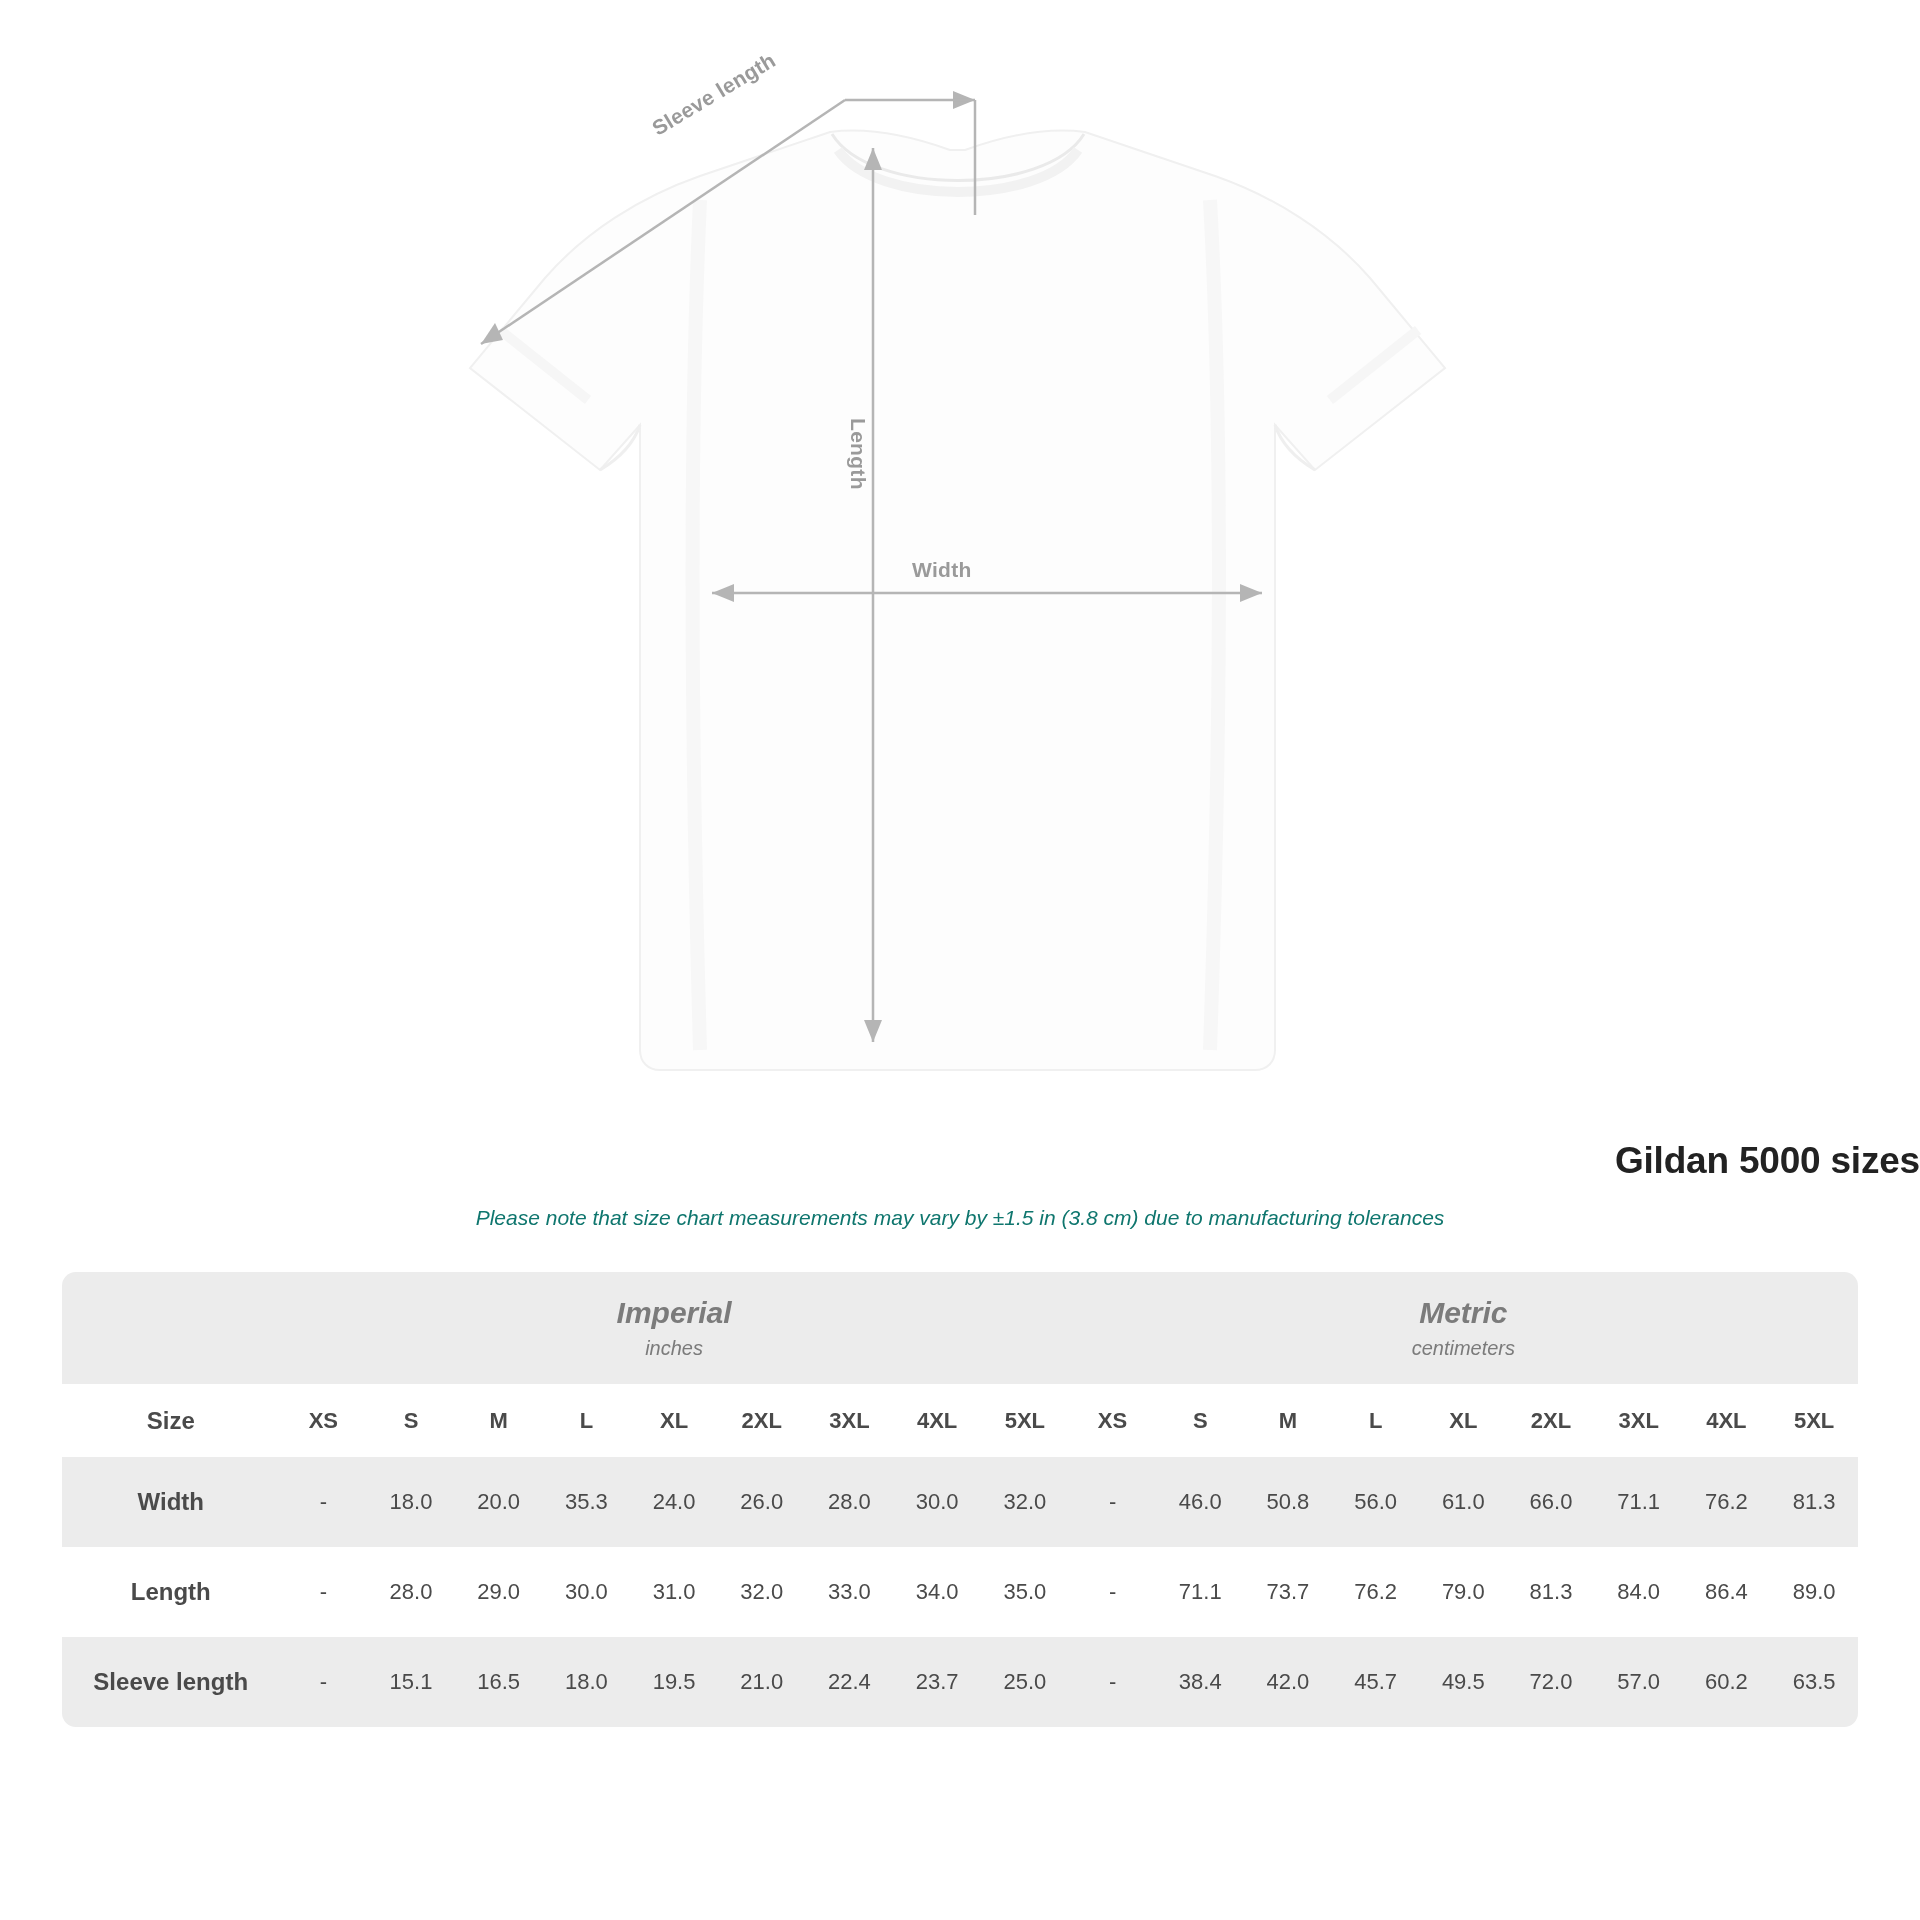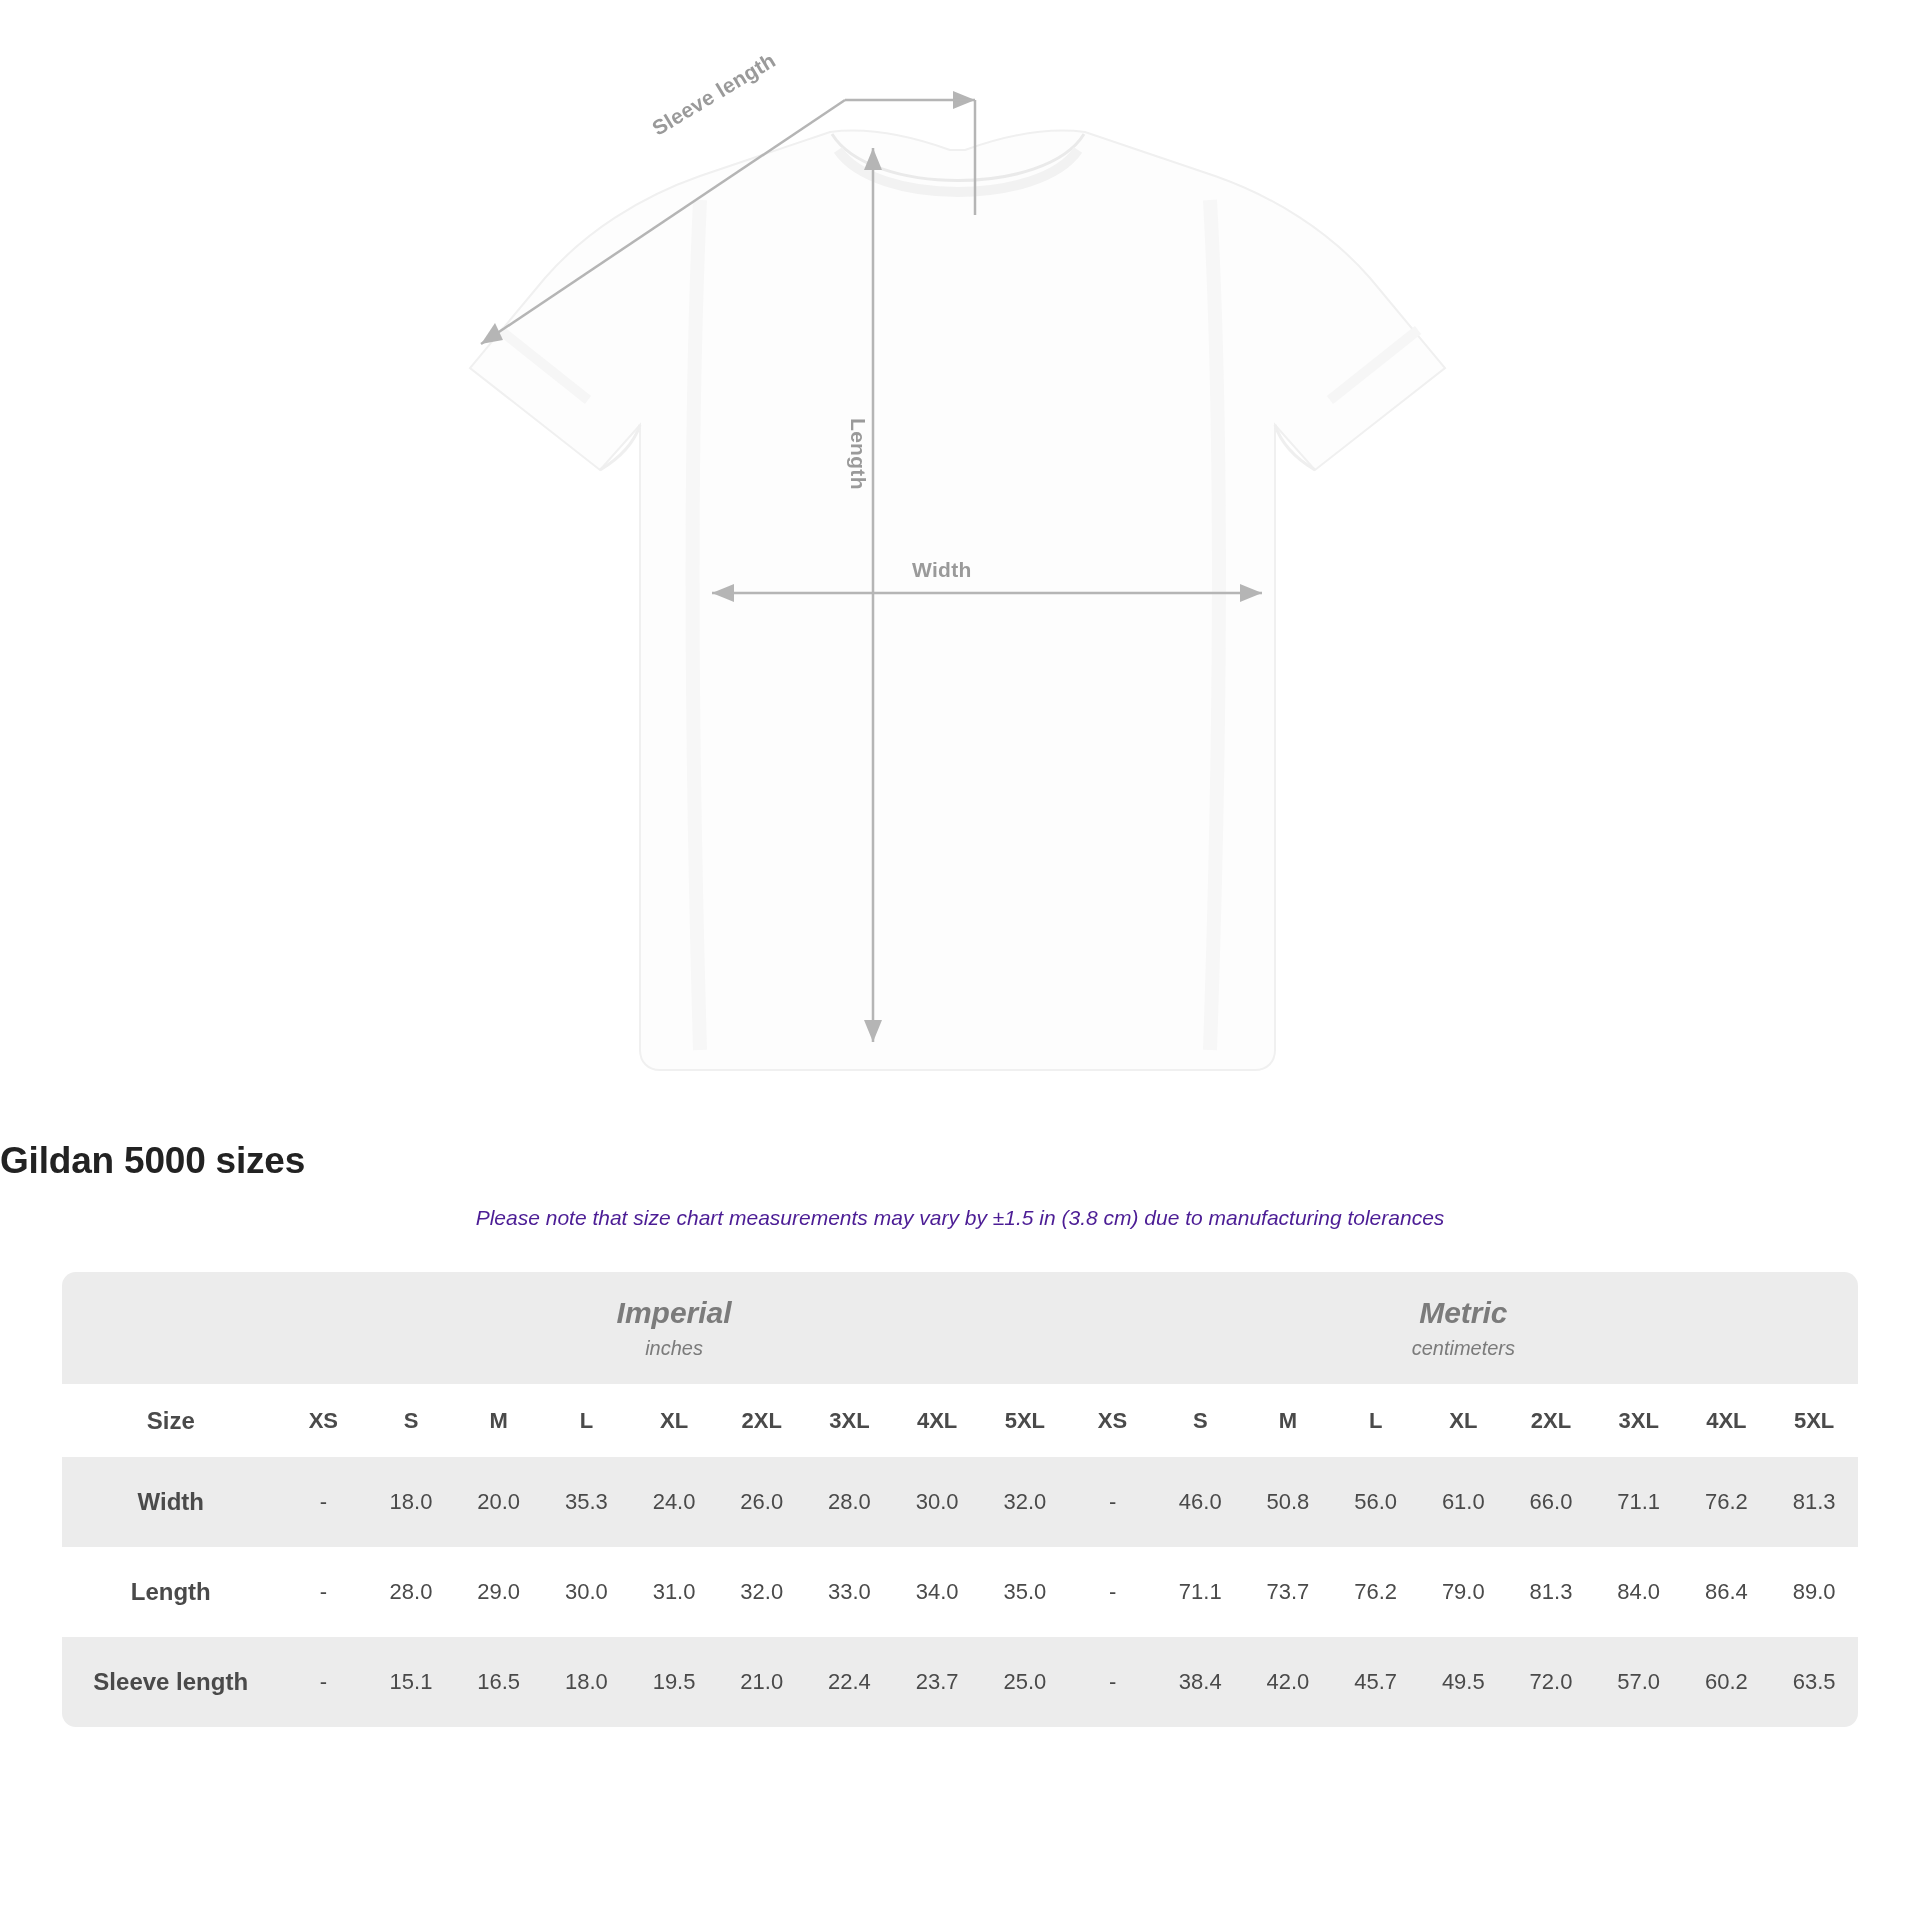--- a/index.html
+++ b/index.html
@@ -51,33 +51,33 @@
     transform: rotate(90deg);
     transform-origin: left top;
   }
   .dim-label.width {
     left: 912px;
     top: 558px;
   }
 
   
   .chart-title {
-    text-align: left;
+    text-align: right;
     font-size: 37px;
     font-weight: bold;
     color: #222222;
     margin: 0;
     padding-top: 30px;
     letter-spacing: -0.2px;
   }
   .chart-note {
     text-align: center;
     font-size: 21px;
     font-style: italic;
-    color: #4c1d95;
+    color: #0f766e;
     margin-top: 24px;
   }
 
   
   .table-wrap {
     margin: 42px 62px 0 62px;
     border-radius: 14px;
     overflow: hidden;
   }
   table.size-table {

